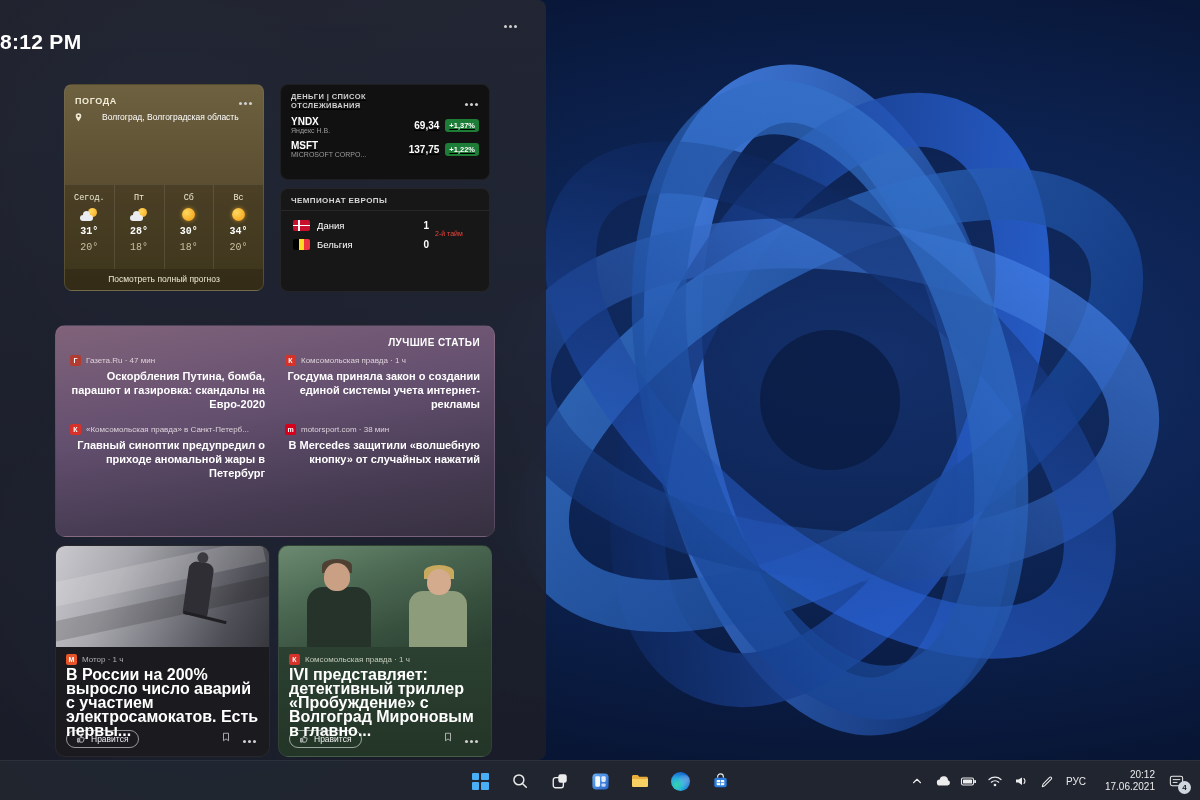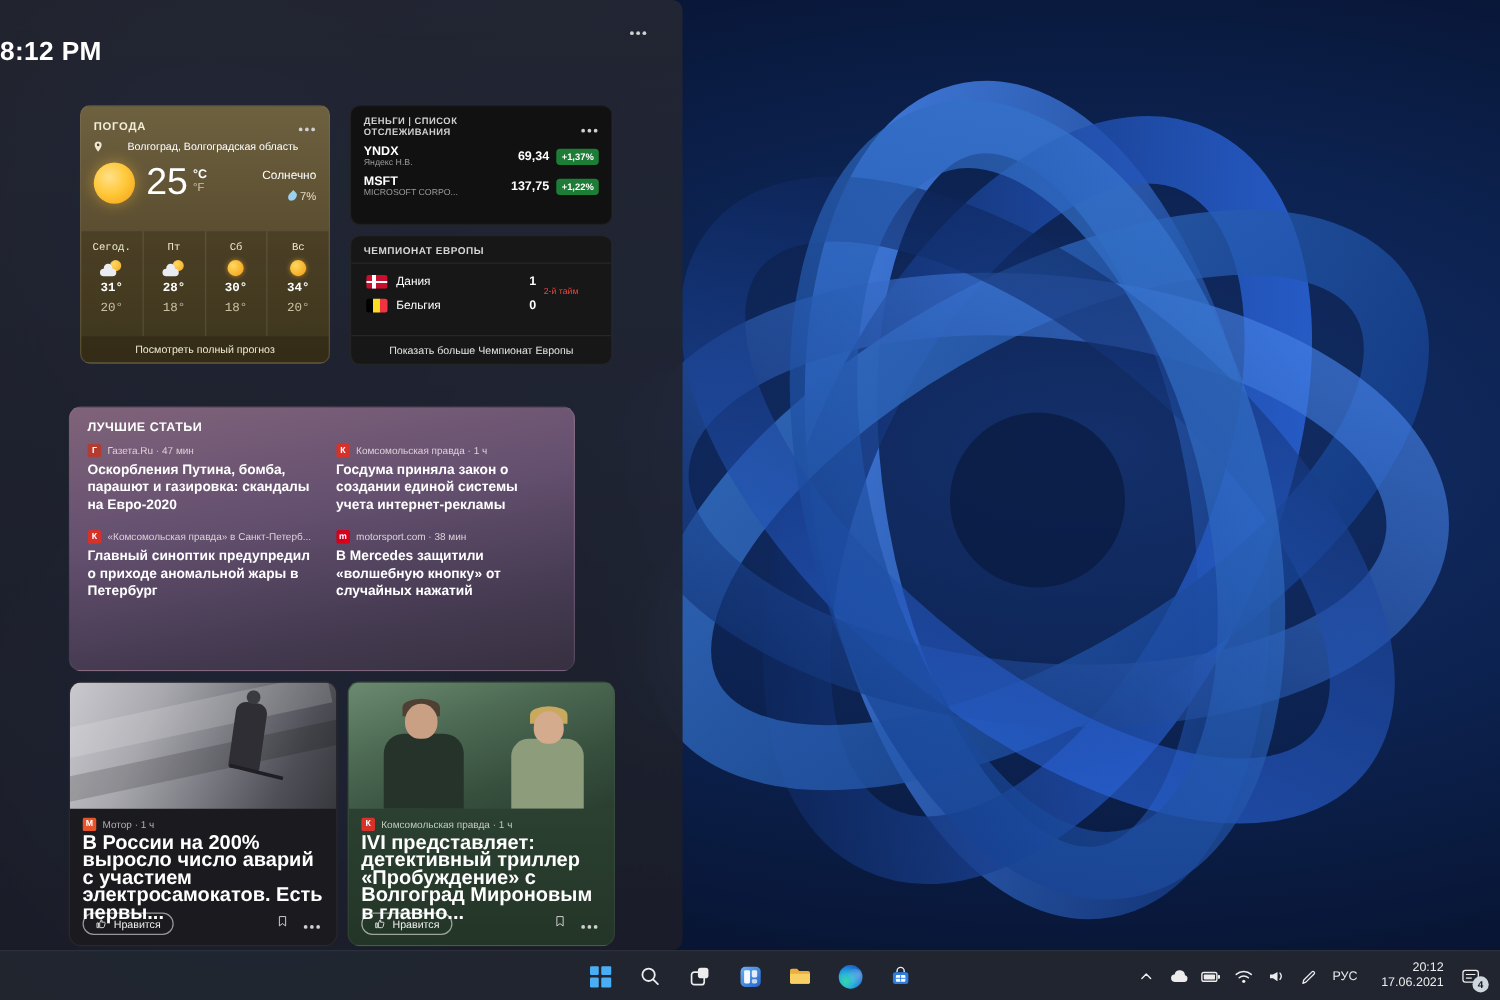--- a/index.html
+++ b/index.html
@@ -61,21 +61,21 @@
   .ico-sun-cloud { position:relative; width:18px; height:13px; }
   .ico-sun-cloud .sc-sun { position:absolute; right:1px; top:0; width:9px; height:9px; border-radius:50%;
     background: radial-gradient(circle at 35% 35%, #ffd95e, #f5a623); }
   .ico-sun-cloud .sc-cloud { position:absolute; left:0; bottom:0; width:13px; height:6px; background:#e9edf2; border-radius:5px; }
   .ico-sun-cloud .sc-cloud::before { content:""; position:absolute; left:3px; top:-4px; width:7px; height:7px;
     background:#e9edf2; border-radius:50%; }
   .w-footer { position:absolute; bottom:0; left:0; right:0; height:21px; line-height:21px; text-align:center;
     font-size:8.5px; color:#efe9d2; background:rgba(25,20,8,0.45); border:none; width:100%; cursor:pointer; }
 
   
-  .money { left:280px; top:84px; width:210px; height:96px; background:rgba(17,17,18,0.97); }
+  .money { left:280px; top:84px; width:210px; height:96px; background:rgba(17,17,18,0.97);text-decoration:underline; }
   .m-head { display:flex; justify-content:space-between; padding:7px 10px 3px; }
   .m-title { font-size:7.5px; font-weight:700; color:#cfcfcf; letter-spacing:.4px; max-width:140px; line-height:9px; }
   .stock-row { display:flex; align-items:center; padding:3px 10px; cursor:pointer; }
   .st-left { flex:1; min-width:0; }
   .st-ticker { display:block; font-size:10px; font-weight:700; color:#fff; }
   .st-company { display:block; font-size:7px; color:#9a9a9a; white-space:nowrap; overflow:hidden; }
   .st-price { font-size:10px; font-weight:700; color:#fff; margin-right:6px;padding-left:28px; }
   .st-change { background:#1d7d36; color:#fff; font-size:7.5px; font-weight:700; padding:2px 4px; border-radius:3px;
     min-width:32px; text-align:center; }
 
@@ -92,22 +92,22 @@
       #c8102e; }
   .flag-be { background: linear-gradient(90deg, #000 0 33%, #fdda24 33% 66%, #ef3340 66%); }
   .s-name { font-size:9.5px; color:#fff; flex:1; }
   .s-score { font-size:10px; color:#fff; font-weight:700; width:14px; text-align:right; }
   .s-live { position:absolute; right:8px; top:19px; font-size:7px; color:#e8453c; width:46px; line-height:8px; }
   .s-footer { position:absolute; bottom:0; left:0; right:0; height:23px; line-height:22px; text-align:center;
     font-size:8.5px; color:#e4e4e4; border:none; border-top:1px solid rgba(255,255,255,0.07); background:none;
     width:100%; cursor:pointer; }
 
   
-  .news { left:55px; top:325px; width:405px; height:212px; border-radius:10px;
-    background: linear-gradient(170deg, #80637a 0%, #655070 40%, #463b52 75%, #363040 100%); }
+  .news { left:55px; top:325px; width:440px; height:212px; border-radius:10px;
+    background: linear-gradient(170deg, #80637a 0%, #655070 40%, #463b52 75%, #363040 100%); text-align: right; }
   .n-title { padding:11px 14px 7px; font-size:10px; font-weight:700; color:#fff; letter-spacing:.4px; }
   .n-grid { display:grid; grid-template-columns:1fr 1fr; column-gap:20px; row-gap:13px; padding:0 14px; }
   .article { cursor:pointer; }
   .a-meta { display:flex; align-items:center; gap:5px; font-size:8px; color:#ded3da; margin-bottom:3px;
     white-space:nowrap; overflow:hidden; }
   .a-meta > span:last-child { overflow:hidden; text-overflow:ellipsis; }
   .a-logo { width:11px; height:11px; border-radius:2px; color:#fff; font-size:7px; font-weight:700;
     display:flex; align-items:center; justify-content:center; flex:none; }
   .logo-darkred { background:#b23b32; } .logo-red { background:#d6322a; }
   .logo-ms { background:#d6001c; } .logo-motor { background:#e8542a; }
@@ -215,35 +215,20 @@
       </div>
       <div class="w-loc">
         <span class="pin">
           <svg width="7" height="9" viewBox="0 0 8 10">
               <path d="M4 0a3.2 3.2 0 013.2 3.2C7.2 5.4 4 9.4 4 9.4S.8 5.4.8 3.2A3.2 3.2 0 014 0z" fill="#efe9d2"></path>
               <circle cx="4" cy="3.2" r="1.2" fill="#57492c"></circle>
             </svg>
         </span>
         <span>Волгоград, Волгоградская область</span>
       </div>
-      <div class="w-now">
-        <span class="sun-big"></span>
-        <span class="w-temp">25</span>
-        <span class="w-units">
-          <button class="u-c">°C</button>
-          <button class="u-f">°F</button>
-        </span>
-        <span class="w-side">
-          <span class="w-cond">Солнечно</span>
-          <span class="w-precip">
-            <span class="drop"></span>
-            <span>7%</span>
-          </span>
-        </span>
-      </div>
       <div class="w-days">
         <button class="w-day">
           <span class="d-name">Сегод.</span>
           <span class="ico-sun-cloud">
               <span class="sc-sun"></span>
               <span class="sc-cloud"></span>
             </span>
           <span class="d-high">31°</span>
           <span class="d-low">20°</span>
         </button>
@@ -303,21 +288,20 @@
           <span class="s-name">Дания</span>
           <span class="s-score">1</span>
         </div>
         <div class="s-row">
           <span class="flag flag-be"></span>
           <span class="s-name">Бельгия</span>
           <span class="s-score">0</span>
         </div>
         <span class="s-live">2-й тайм</span>
       </div>
-      <button class="s-footer">Показать больше Чемпионат Европы</button>
     </section>
 
     <section class="card news">
       <div class="n-title">ЛУЧШИЕ СТАТЬИ</div>
       <div class="n-grid">
         <div class="article">
           <div class="a-meta">
             <span class="a-logo logo-darkred">Г</span>
             <span>Газета.Ru · 47 мин</span>
           </div>

